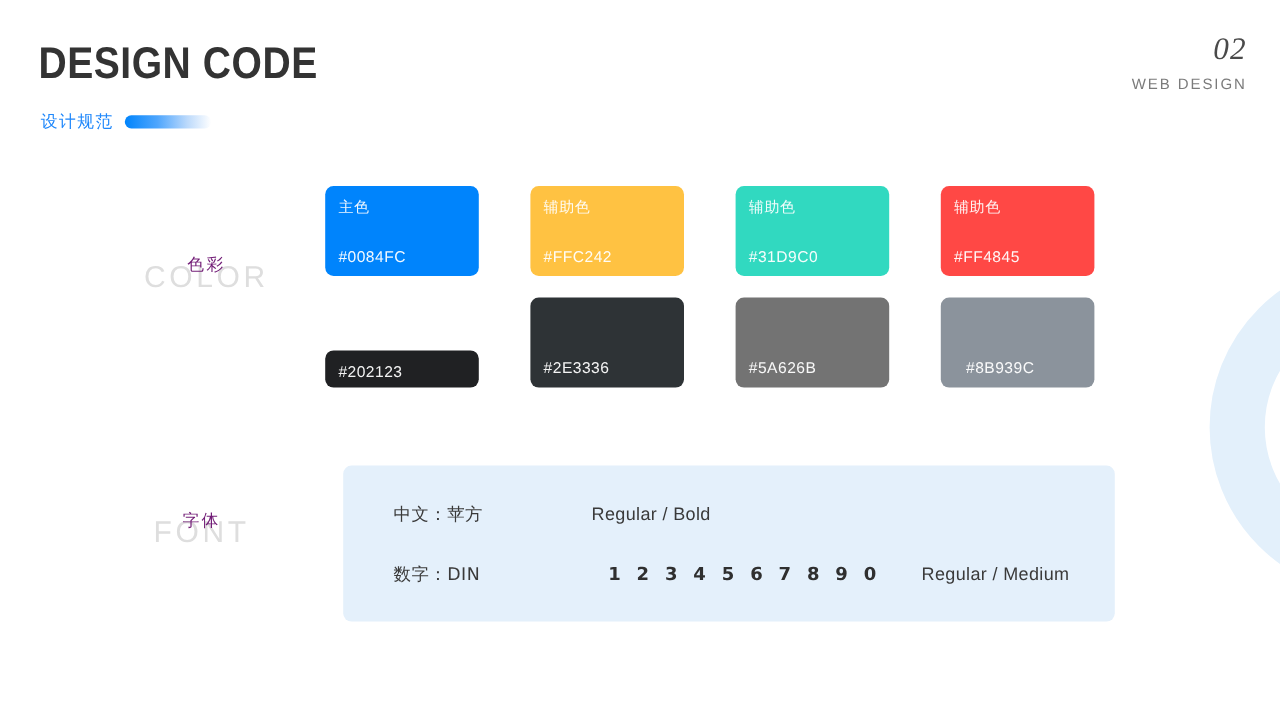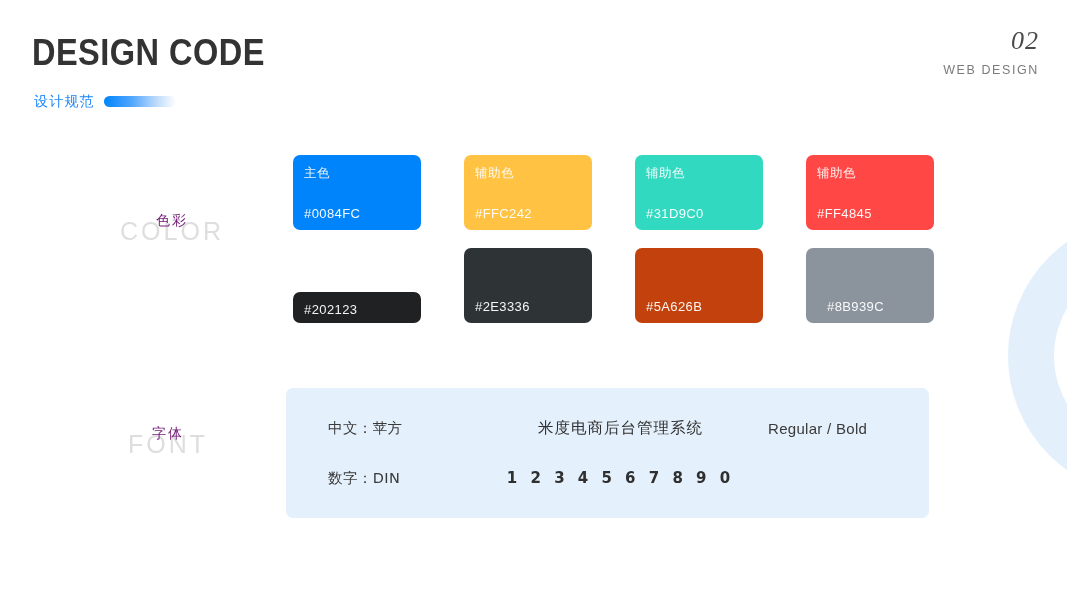--- a/index.html
+++ b/index.html
@@ -128,21 +128,21 @@
     letter-spacing: 3px;
     color: #DEDEDE;
   }
 
   #label-color { left: 72px; top: 212px; }
   #label-font  { left: 68px; top: 425px; }
 
   
   #color-grid {
     position: absolute;
-    left: 293px;
+    left: 271px;
     top: 155px;
     display: grid;
     grid-template-columns: repeat(4, 128px);
     grid-template-rows: 75px 75px;
     column-gap: 43px;
     row-gap: 18px;
     z-index: 3;
   }
 
   .swatch {
@@ -274,34 +274,34 @@
   </div>
 
   <div class="swatch no-label" style="background: rgb(32, 33, 35); margin-top: 44px;">
     <span class="sw-label"></span>
     <span class="sw-hex">#202123</span>
   </div>
   <div class="swatch no-label" style="background: rgb(46, 51, 54);">
     <span class="sw-label"></span>
     <span class="sw-hex">#2E3336</span>
   </div>
-  <div class="swatch no-label" style="background: #c2410c;">
+  <div class="swatch no-label" style="background: #737373;">
     <span class="sw-label"></span>
     <span class="sw-hex">#5A626B</span>
   </div>
   <div class="swatch no-label" style="background: rgb(139, 147, 156); padding-left: 21px;">
     <span class="sw-label"></span>
     <span class="sw-hex">#8B939C</span>
   </div>
 
 </div>
 
 <div id="font-panel" style="background: rgb(228, 240, 251);">
   <div class="font-row">
     <div class="font-col-name">中文：苹方</div>
-    <div class="font-col-sample">米度电商后台管理系统</div>
     <div class="font-col-weights">Regular / Bold</div>
   </div>
   <div class="font-row">
     <div class="font-col-name">数字：DIN</div>
     <div class="font-col-sample numeric">1 2 3 4 5 6 7 8 9 0</div>
+    <div class="font-col-weights">Regular / Medium</div>
   </div>
 </div>
 
 </body></html>

